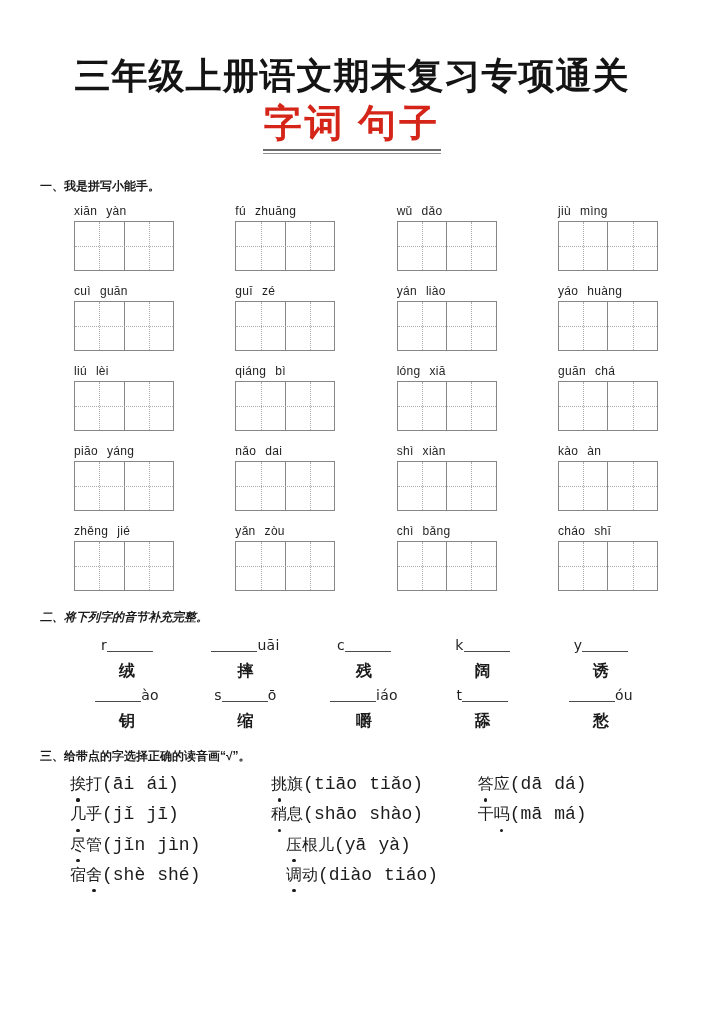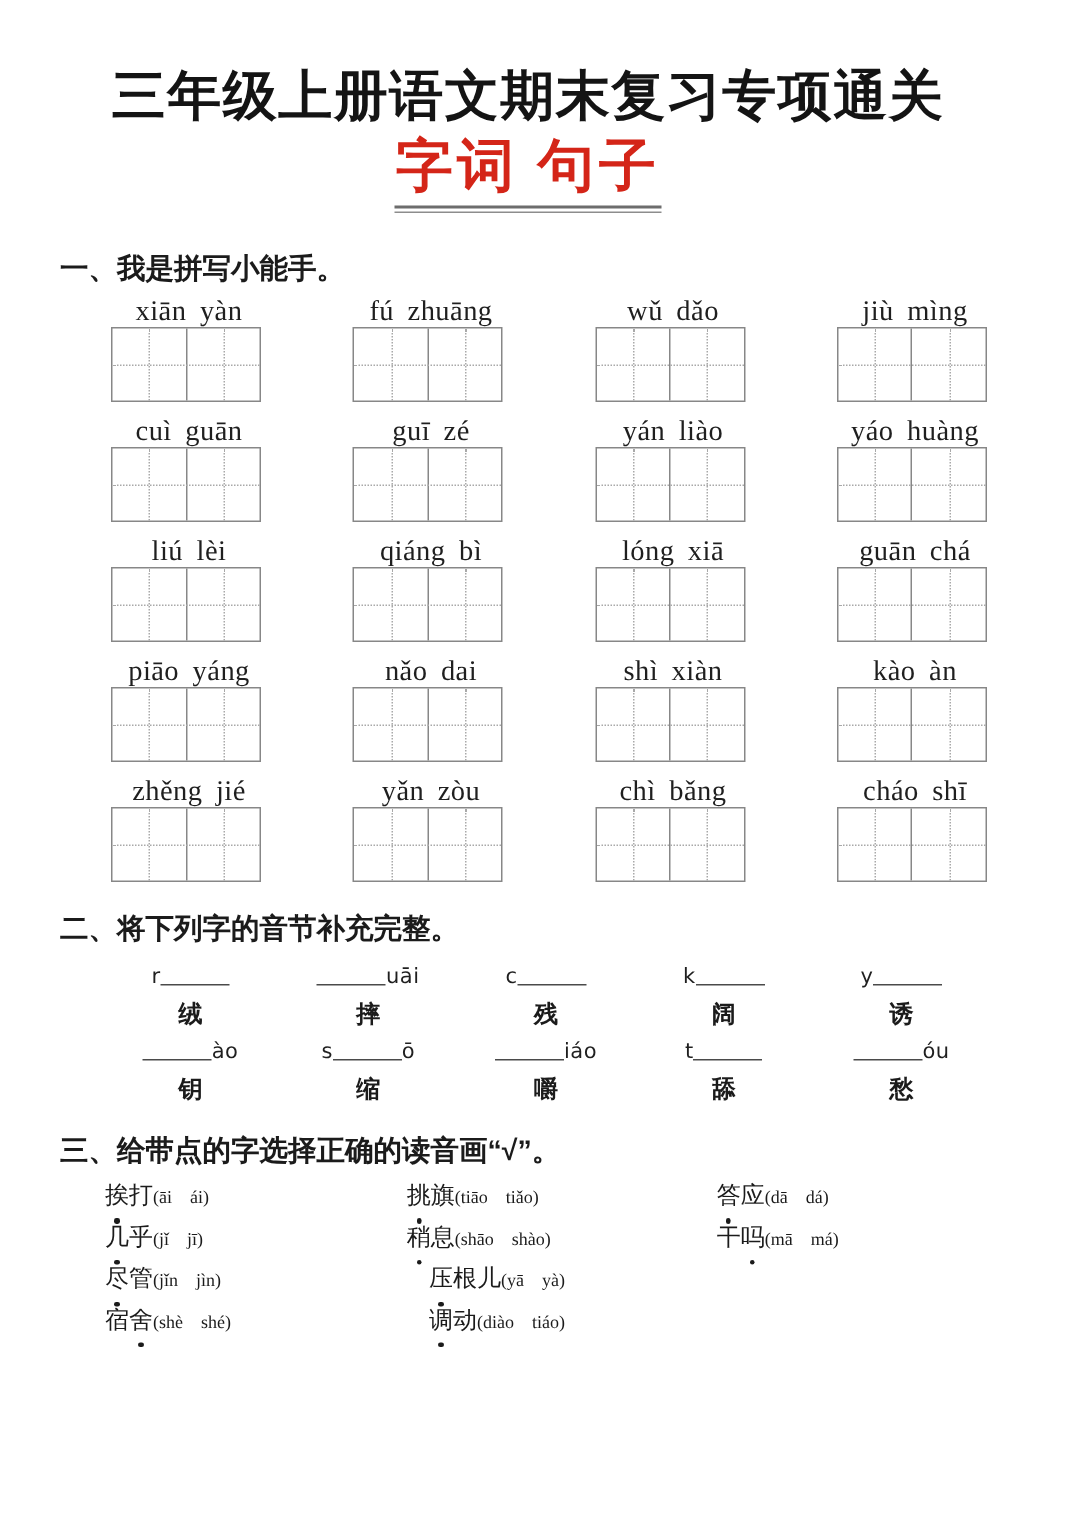--- a/index.html
+++ b/index.html
@@ -14,21 +14,21 @@
     color: #1a1a1a;
     overflow: hidden;
     position: relative;
   }
 
   .page {
     position: relative;
     width: 704px;
     height: 1024px;
     box-sizing: border-box;
-    padding: 0 40px;
+    padding: 12px 40px;
   }
 
   
   .title-block {
     padding-top: 44px;
     text-align: center;
   }
   .main-title {
     font-family: "Liberation Serif", "DejaVu Serif", serif;
     font-weight: bold;
@@ -56,44 +56,43 @@
     border-top: 2px solid #6d6d6d;
     border-bottom: 1px solid #8d8d8d;
     height: 2px;
     box-sizing: content-box;
   }
 
   
   .section-heading {
     font-family: "Liberation Sans", "DejaVu Sans", sans-serif;
     font-weight: bold;
-    font-size: 19px;
+    font-size: 12px;
     color: #1b1b1b;
     letter-spacing: 0px;
   }
   #sec1-heading { margin-top: 24px; }
-  #sec2-heading { margin-top: 18px; }
+  #sec2-heading { margin-top: 18px; font-style: italic; }
   #sec3-heading { margin-top: 14px; }
 
   
   .pinyin-rows { margin-top: 6px; }
   .pinyin-row {
     display: flex;
     justify-content: space-between;
     padding: 0 2px 0 34px;
     margin-bottom: 10px;
   }
   .pinyin-cell {
     width: 104px;
   }
   .pinyin-label {
-    font-family: Liberation Serif, serif;
-    font-size: 19px;
+    font-family: Liberation Sans, sans-serif;
+    font-size: 12px;
     color: #1f1f1f;
-    text-align: center;
     height: 20px;
     line-height: 20px;
     white-space: nowrap;
     letter-spacing: 0.3px;
   }
   .pinyin-label .syl { display: inline-block; }
   .pinyin-label .syl + .syl { margin-left: 9px; }
 
   .tianzige {
     width: 100px;
@@ -198,22 +197,22 @@
     position: absolute;
     left: 50%;
     margin-left: -1.6px;
     bottom: -7px;
     width: 3.2px;
     height: 3.2px;
     border-radius: 50%;
     background: #1b1b1b;
   }
   .readings {
-    font-family: Liberation Serif, serif;
-    font-size: 12px;
+    font-family: Liberation Mono, monospace;
+    font-size: 18px;
   }
   .readings .opt + .opt { margin-left: 12px; }
 </style>
 </head>
 <body>
 
 <div class="page">
 
   <div class="title-block">
     <div class="main-title">三年级上册语文期末复习专项通关</div>

